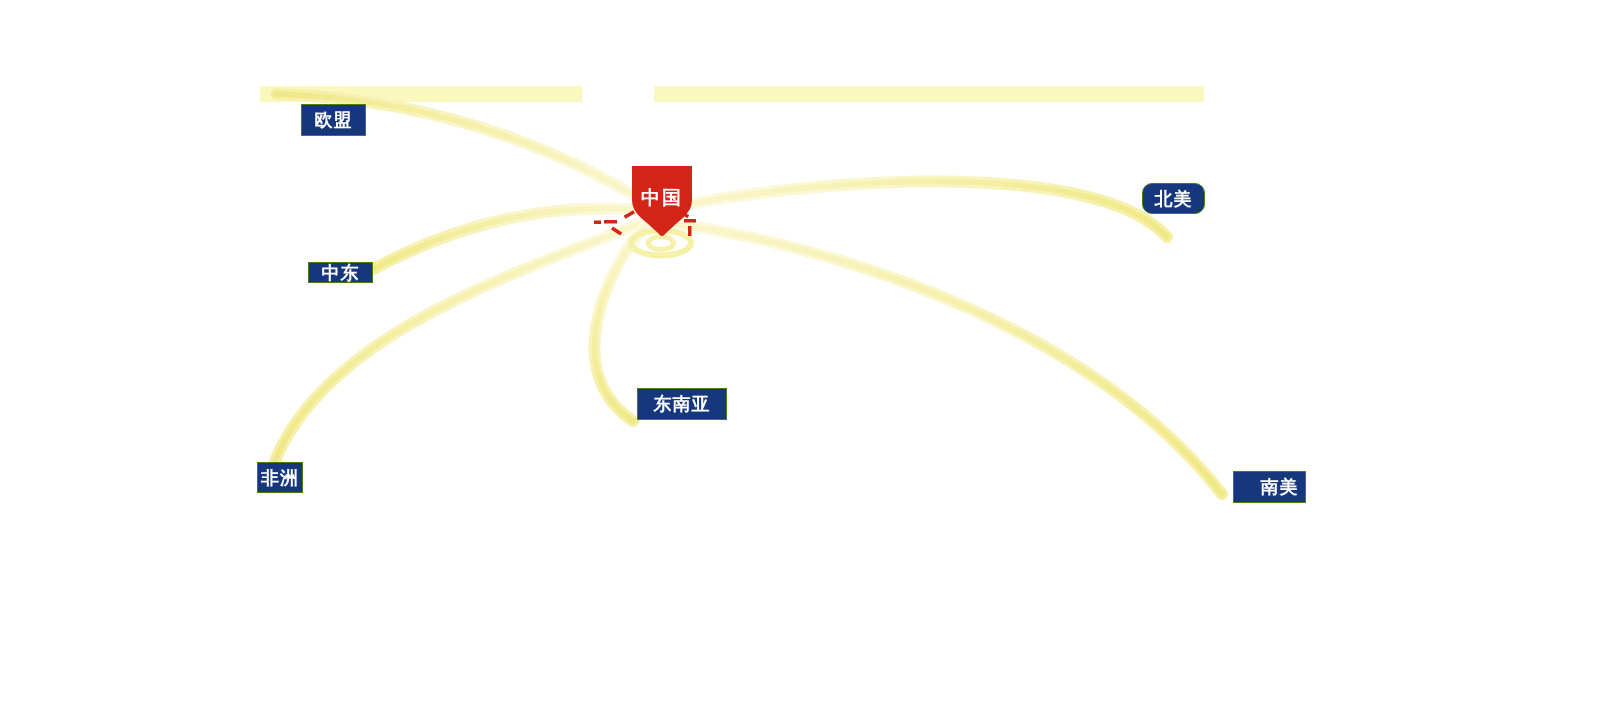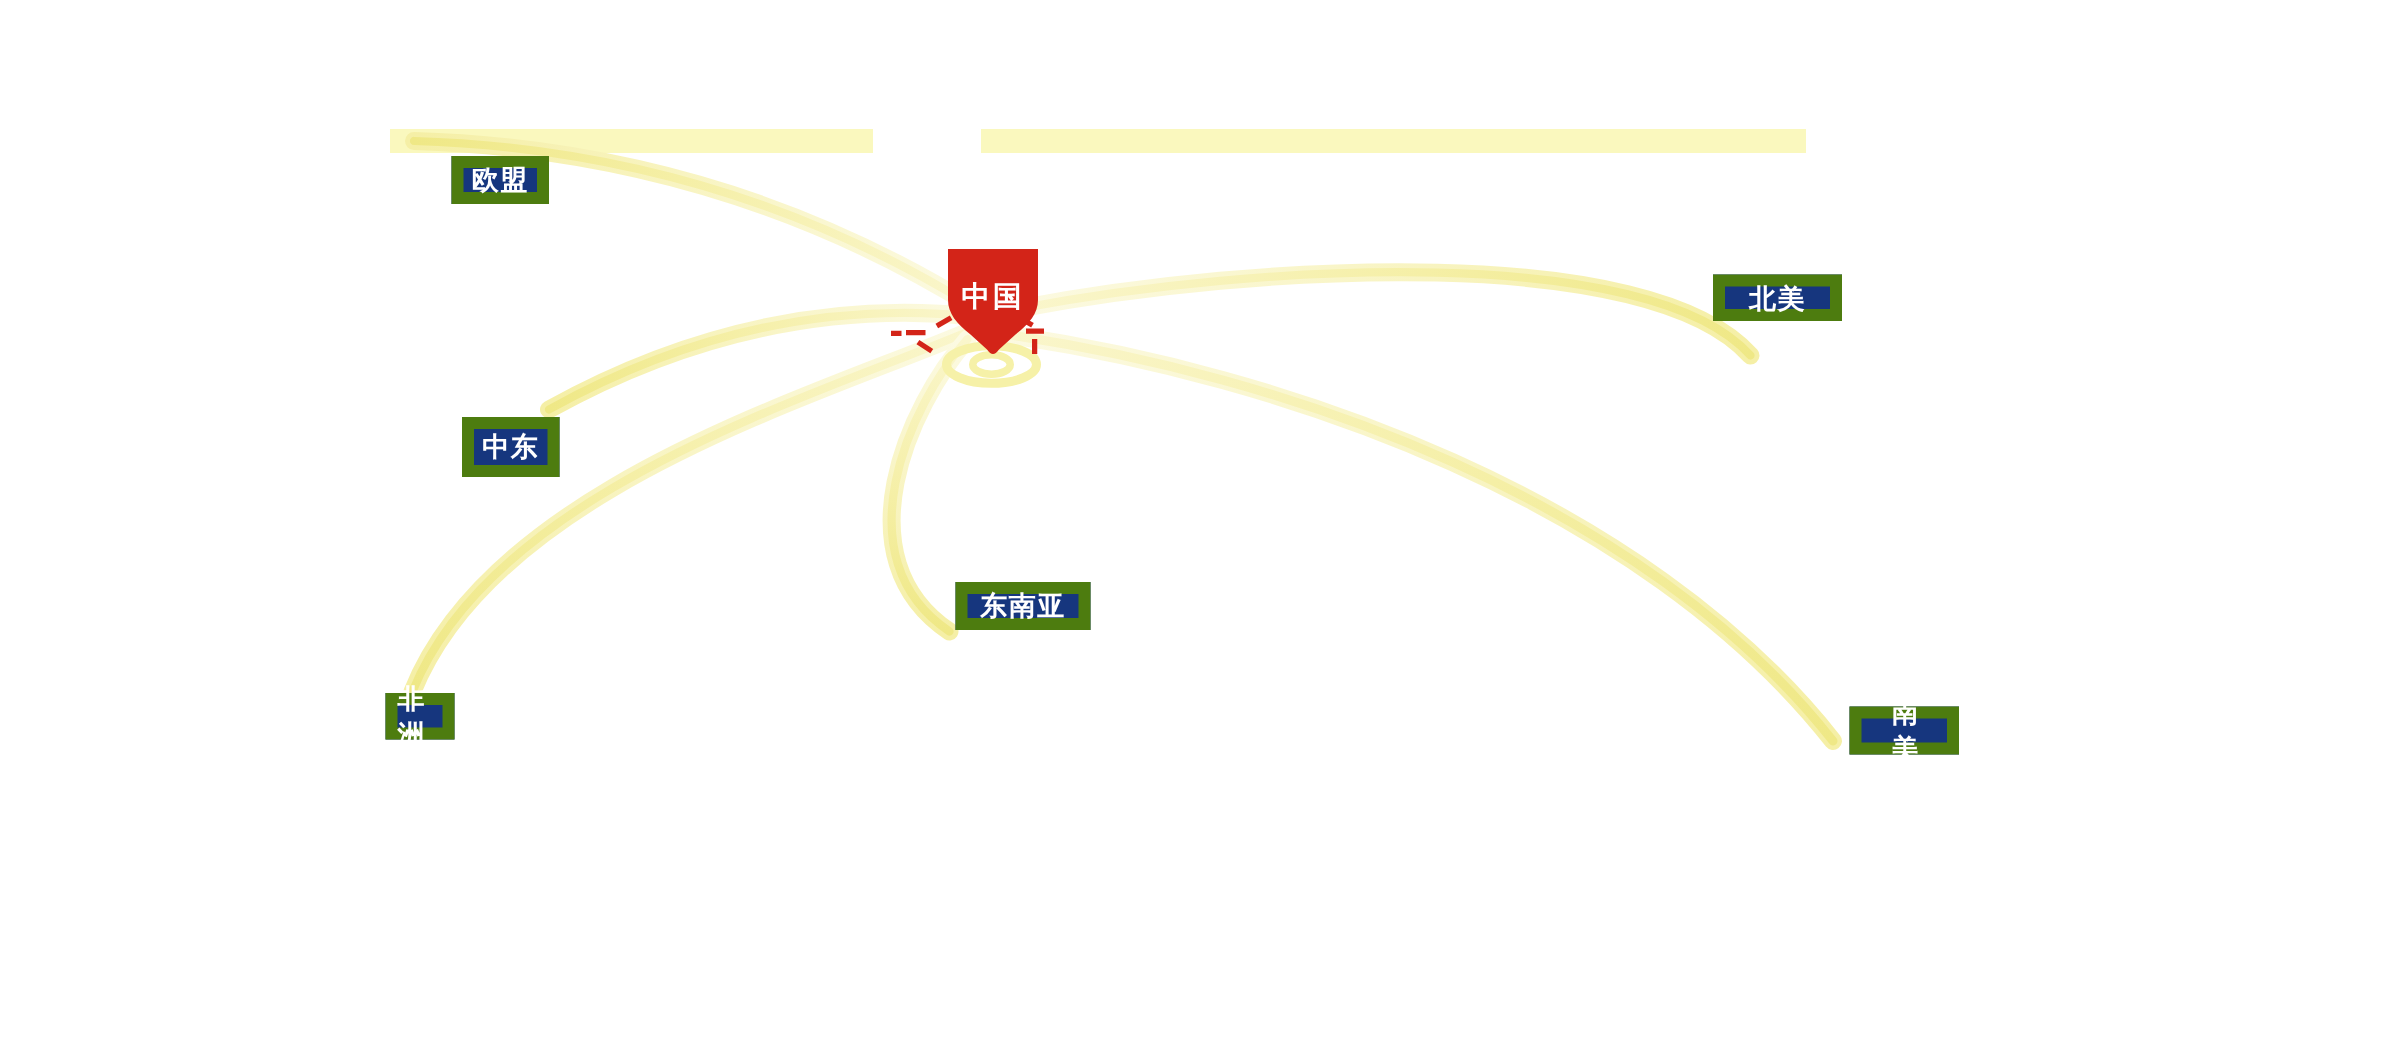--- a/index.html
+++ b/index.html
@@ -1,18 +1,18 @@
 <!DOCTYPE html>
 <html><head>
 <meta charset="utf-8">
 <style>
   html,body{margin:0;padding:0;background:#fff;}
   .stage{position:relative;width:1600px;height:703px;background:#fff;overflow:hidden;font-family:"Liberation Sans",sans-serif;}
   .stage svg{position:absolute;left:0;top:0;}
-  .region-label{position:absolute;box-sizing:border-box;background:#16367E;border:8px solid #4d7c0f;color:#fff;font-weight:bold;font-size:18px;display:flex;align-items:center;justify-content:center;letter-spacing:1px;}
+  .region-label{position:absolute;box-sizing:border-box;background:#16367E;border:1px solid #4d7c0f;color:#fff;font-weight:bold;font-size:18px;display:flex;align-items:center;justify-content:center;letter-spacing:1px;}
   .pin-text{font-weight:bold;font-size:19px;fill:#fff;letter-spacing:2px;}
 </style>
 </head>
 <body>
 
 <div class="stage">
   <svg width="1600" height="703" viewBox="0 0 1600 703">
     <defs>
       <linearGradient id="gEUh" gradientUnits="userSpaceOnUse" x1="650" y1="205" x2="276" y2="94">
         <stop offset="0" stop-color="#FCFAE2"></stop>
@@ -115,18 +115,18 @@
       <rect x="688" y="226" width="3.5" height="10"></rect>
     </g>
 
     <g>
       <path d="M 632,166 L 692,166 L 692,200 C 692,209 686,216 677,223 L 666,233 C 663,237 661,237 658,233 L 647,223 C 638,216 632,209 632,200 Z" fill="#D32418"></path>
       <text class="pin-text" x="662" y="204" text-anchor="middle">中国</text>
     </g>
   </svg>
 
   <div class="region-label" style="left:301px;top:104px;width:65px;height:32px;">欧盟</div>
-  <div class="region-label" style="left:308px;top:278px;width:65px;height:40px;">中东</div>
-  <div class="region-label" style="left:1142px;top:183px;width:86px;height:31px;">北美</div>
+  <div class="region-label" style="left:308px;top:262px;width:65px;height:21px;">中东</div>
+  <div class="region-label" style="left:1142px;top:183px;width:63px;height:31px;border-radius:10px;">北美</div>
   <div class="region-label" style="left:637px;top:388px;width:90px;height:32px;">东南亚</div>
   <div class="region-label" style="left:257px;top:462px;width:46px;height:31px;">非洲</div>
   <div class="region-label" style="left:1233px;top:471px;width:73px;height:32px;padding-left:20px;">南美</div>
 </div>
 
 </body></html>

